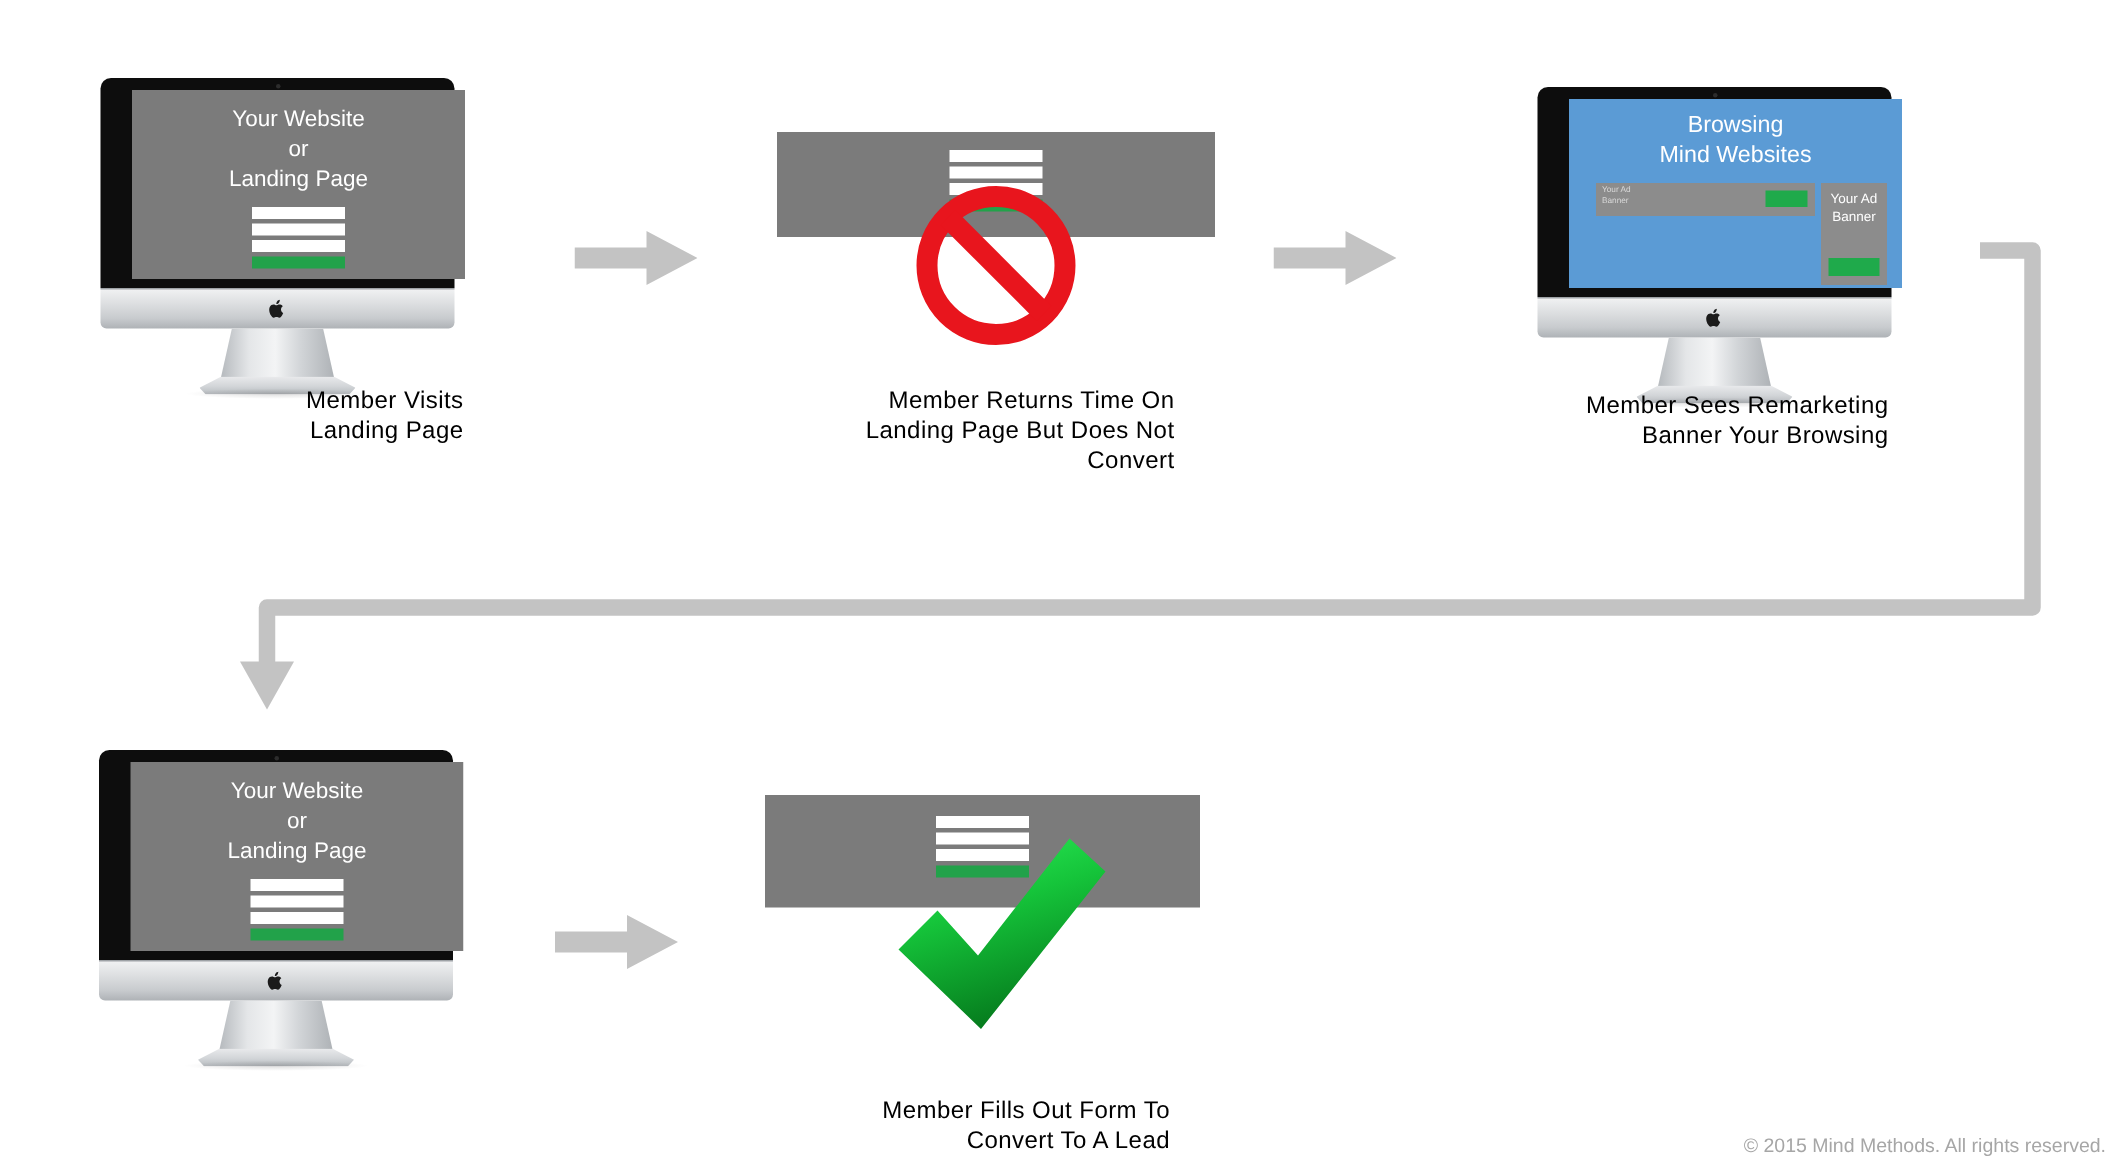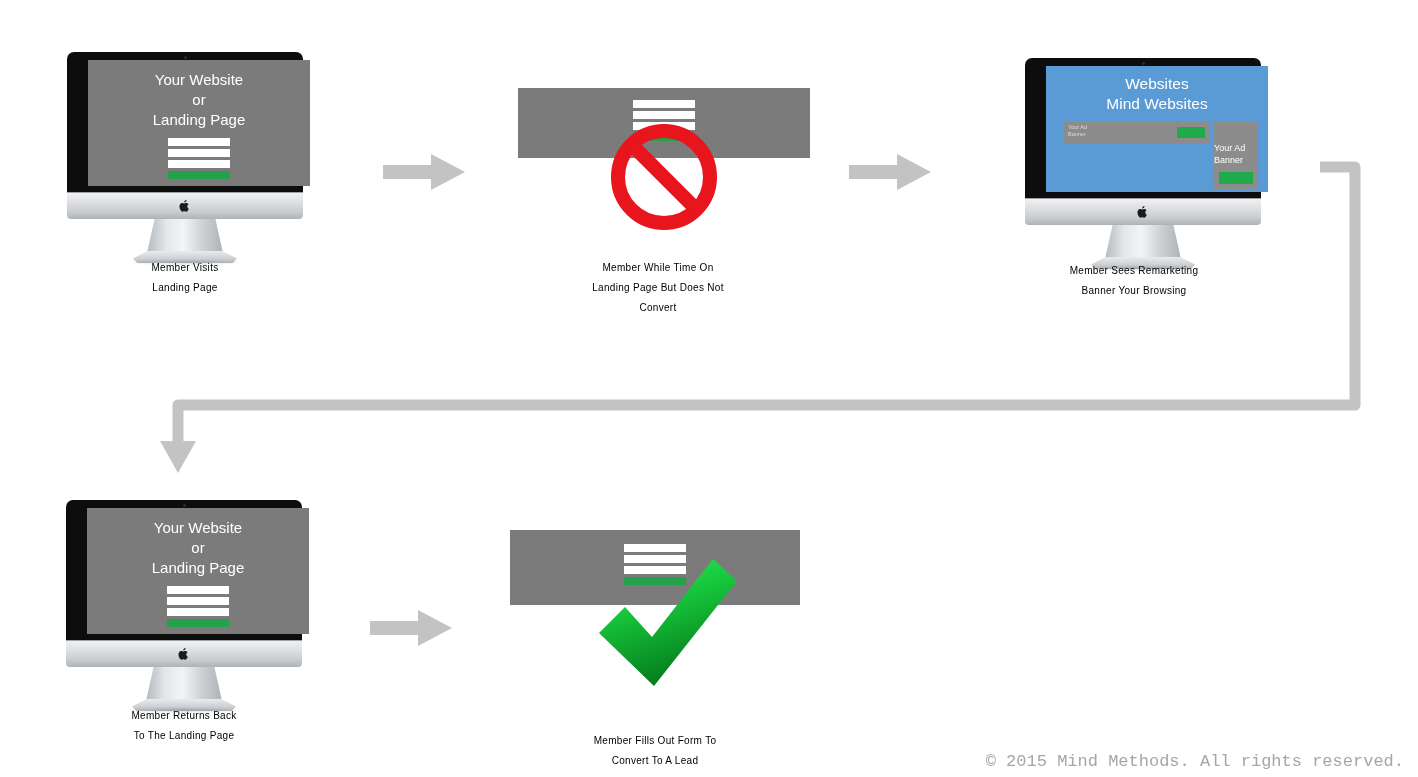--- a/index.html
+++ b/index.html
@@ -91,55 +91,55 @@
     font-size:5.5px;line-height:7px;
   }
   .ad-top .cta{
     position:absolute;right:5px;top:5px;width:28px;height:11px;background:#1faa4b;
   }
   .ad-side{
     position:absolute;right:10px;top:56px;width:44px;height:68px;
     background:#8c8c8c;
   }
   .ad-side .lbl{
-    position:absolute;left:0;right:0;top:20px;
+    position:absolute;left:0;right:0;top:4px;text-align:center;
     color:#ffffff;font-size:9px;line-height:12px;
   }
   .ad-side .cta{
     position:absolute;left:5px;right:5px;bottom:6px;height:12px;background:#1faa4b;
   }
 
   
   .gray-block{position:absolute;background:#7b7b7b;}
   .gray-block .form-stack{top:14px;margin-left:-31px;}
 
   
   .no-sign{position:absolute;width:110px;height:110px;}
 
   
   .check{position:absolute;width:150px;height:135px;}
 
   
   .caption{
-    position:absolute;text-align:center;
-    color:#000000;font-size:10px;line-height:20px;
+    position:absolute;text-align:right;
+    color:#000000;font-size:16px;line-height:20px;
     font-family:"Liberation Sans", sans-serif;
     letter-spacing:.3px;
     white-space:pre-line;
   }
 
   
   .arrow-h{position:absolute;}
   .route{position:absolute;}
 
   
   .footer{
     position:absolute;right:14px;bottom:6px;
-    color:#a6a6a6;font-size:17px;
-    font-family:Liberation Mono, monospace;
+    color:#a6a6a6;font-size:13px;
+    font-family:Liberation Sans, sans-serif;
   }
 </style>
 </head>
 <body>
 
 <div class="stage">
 
   <div class="imac node" style="left:67px;top:52px;">
     <div class="bezel">
       <div class="cam"></div>
@@ -176,34 +176,34 @@
       <div class="bar"></div>
       <div class="bar"></div>
       <div class="bar"></div>
       <div class="bar submit"></div>
     </div>
   </div>
   <svg class="no-sign" style="left:609px;top:122px;width:110px;height:110px;" viewBox="0 0 110 110">
     <circle cx="55" cy="55" r="46" fill="none" stroke="#e8151d" stroke-width="14"></circle>
     <line x1="23" y1="23" x2="87" y2="87" stroke="#e8151d" stroke-width="14" stroke-linecap="butt"></line>
   </svg>
-  <div class="caption" style="left:533px;top:258px;width:250px;">Member  While Time On
+  <div class="caption" style="left:533px;top:258px;width:250px;">Member  Returns Time On
 Landing  Page But Does Not
 Convert</div>
 
   <svg class="arrow-h" style="left:849px;top:154px;width:82px;height:36px;" viewBox="0 0 82 36">
     <path fill="#c3c3c3" d="M0 11 h48 V0 l34 18 -34 18 V25 H0 Z"></path>
   </svg>
 
   <div class="imac node" style="left:1025px;top:58px;">
     <div class="bezel">
       <div class="cam"></div>
       <div class="screen">
         <div class="screen-blue">
-          <div class="scr-title blue"><span>Websites</span><br><span>Mind Websites</span></div>
+          <div class="scr-title blue"><span>Browsing</span><br><span>Mind Websites</span></div>
           <div class="ad-top">
             <div class="lbl" style="white-space:pre-line;">Your Ad
 Banner</div>
             <div class="cta"></div>
           </div>
           <div class="ad-side">
             <div class="lbl" style="white-space:pre-line;">Your Ad
 Banner</div>
             <div class="cta"></div>
           </div>
@@ -244,22 +244,20 @@
     </div>
     <div class="chin">
       <svg class="apple-logo" viewBox="0 0 24 28">
         <path fill="#1b1b1b" d="M16.6 14.8c0-3 2.4-4.4 2.5-4.5-1.4-2-3.5-2.3-4.2-2.3-1.8-.2-3.5 1-4.4 1-.9 0-2.3-1-3.8-1-2 .1-3.8 1.1-4.8 2.9-2 3.5-.5 8.8 1.5 11.7 1 1.4 2.1 3 3.6 2.9 1.4-.1 2-.9 3.7-.9s2.2.9 3.8.9c1.6 0 2.5-1.4 3.5-2.8 1.1-1.6 1.5-3.2 1.6-3.3-.1 0-3-1.2-3-4.6zM13.9 5.5c.8-1 1.3-2.3 1.2-3.7-1.2.1-2.6.8-3.4 1.8-.7.9-1.4 2.3-1.2 3.6 1.3.1 2.6-.7 3.4-1.7z"></path>
       </svg>
     </div>
     <div class="neck"></div>
     <div class="base"></div>
     <div class="shadow"></div>
   </div>
-  <div class="caption" style="left:60px;top:706px;width:248px;">Member  Returns  Back
-To The  Landing  Page</div>
 
   <svg class="arrow-h" style="left:370px;top:610px;width:82px;height:36px;" viewBox="0 0 82 36">
     <path fill="#c3c3c3" d="M0 11 h48 V0 l34 18 -34 18 V25 H0 Z"></path>
   </svg>
 
   <div class="gray-block node" style="left:510px;top:530px;width:290px;height:75px;">
     <div class="form-stack" style="top:14px;">
       <div class="bar"></div>
       <div class="bar"></div>
       <div class="bar"></div>

